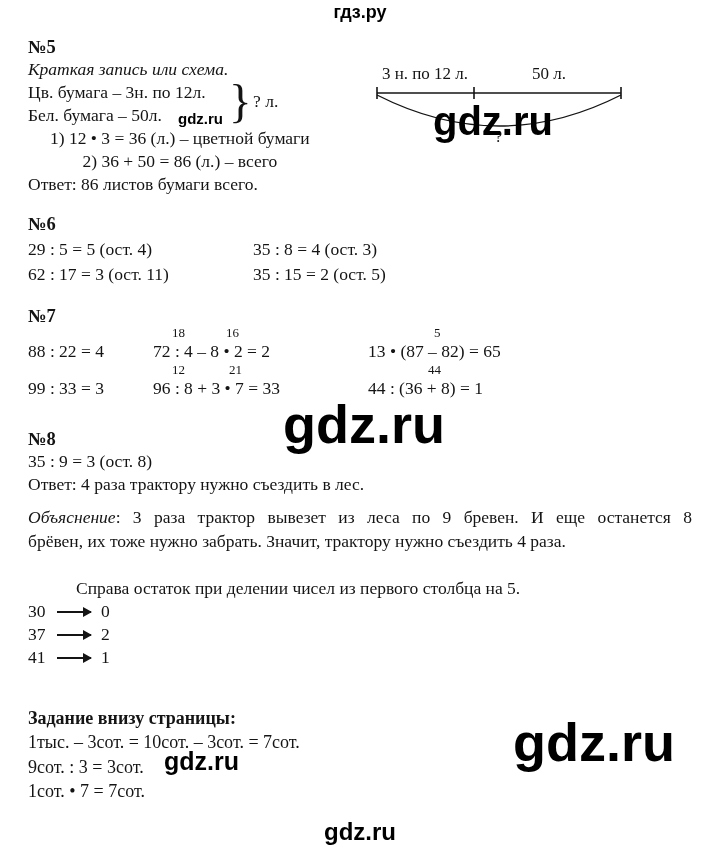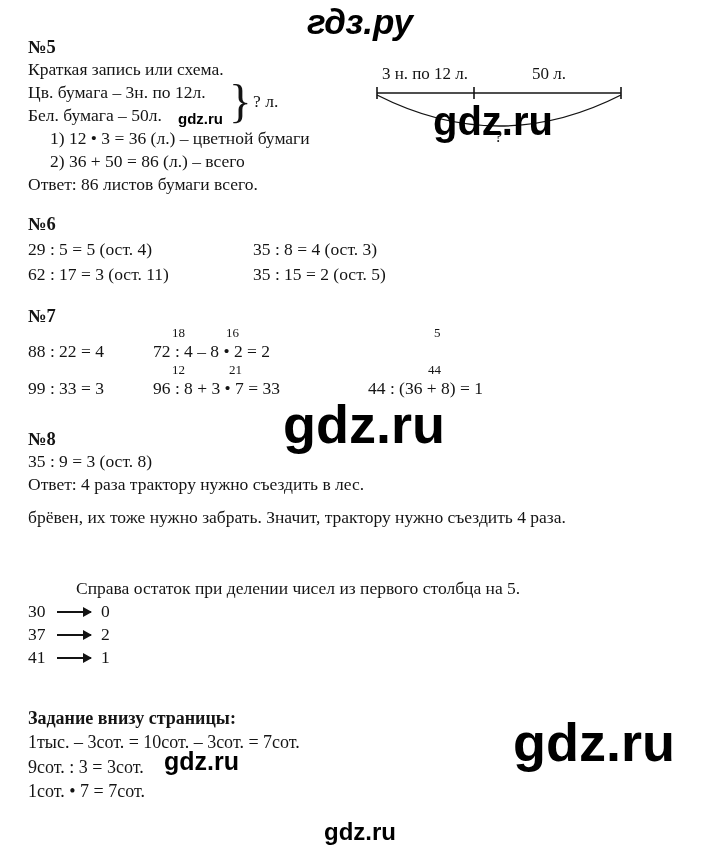--- a/index.html
+++ b/index.html
@@ -4,24 +4,24 @@
 <style>
   html,body{margin:0;padding:0;}
   body{
     width:720px;height:850px;position:relative;background:#ffffff;
     font-family:"Liberation Serif",serif;color:#141414;overflow:hidden;
   }
   .abs{position:absolute;}
   .wm{font-family:"Liberation Sans",sans-serif;font-weight:bold;color:#000;white-space:nowrap;}
   .serif-line{font-size:17.5px;line-height:23px;white-space:nowrap;}
   .num-label{font-weight:bold;font-size:18.5px;line-height:22px;}
-  .italic{}
-  .indent{padding-left:22px;}
+  .italic{font-style:italic;}
+  .indent{padding-left:22px;text-align:center;}
   
-  #header-wm{top:2px;left:0;right:0;text-align:center;font-size:35px;font-style:italic;}
+  #header-wm{top:2px;left:0;right:0;text-align:center;font-size:18px;}
   #footer-wm{top:818px;left:0;right:0;text-align:center;font-size:24px;}
   
   #s5{left:28px;top:36px;}
   #s5 .brace-wrap{position:relative;}
   #s5 .brace{position:absolute;left:201px;top:-6px;font-size:47px;line-height:52px;font-weight:400;font-family:"Liberation Serif",serif;}
   #s5 .brace-q{position:absolute;left:225px;top:9px;font-size:17.5px;}
   #s5 .small-wm{position:absolute;left:150px;top:29px;font-size:15px;}
   
   #diagram{left:375px;top:64px;width:248px;}
   #diagram .labels{display:flex;font-size:17px;line-height:20px;height:20px;}
@@ -122,20 +122,21 @@
       <span class="sup" style="left:19px">18</span>
       <span class="sup" style="left:73px">16</span>
     </span>
     <span class="c3">
       <span class="sup" style="left:66px">5</span>
     </span>
   </div>
   <div class="grid-row eq-row">
     <span class="c1">88 : 22 = 4</span>
     <span class="c2">72 : 4 – 8 • 2 = 2</span>
+    <span class="c3">13 • (87 – 82) = 65</span>
   </div>
 
   <div class="grid-row sup-row">
     <span class="c1"></span>
     <span class="c2">
       <span class="sup" style="left:19px">12</span>
       <span class="sup" style="left:76px">21</span>
     </span>
     <span class="c3">
       <span class="sup" style="left:60px">44</span>
@@ -148,20 +149,21 @@
   </div>
 </div>
 
 <div class="abs wm" id="wm-mid">gdz.ru</div>
 
 <div class="abs" id="s8">
   <div class="num-label">№8</div>
   <div class="line">35 : 9 = 3 (ост. 8)</div>
   <div class="line">Ответ: 4 раза трактору нужно съездить в лес.</div>
   <div class="expl">
+    <div class="jline"><span class="italic">Объяснение</span><span>: 3 раза трактор вывезет из леса по 9 бревен. И еще останется 8</span></div>
     <div>брёвен, их тоже нужно забрать. Значит, трактору нужно съездить 4 раза.</div>
   </div>
 </div>
 
 <div class="abs" id="smargin">
   <div class="desc">Справа остаток при делении чисел из первого столбца на 5.</div>
   <div class="pair">
     <span class="from">30</span>
     <span class="arrow"></span>
     <span>0</span>

